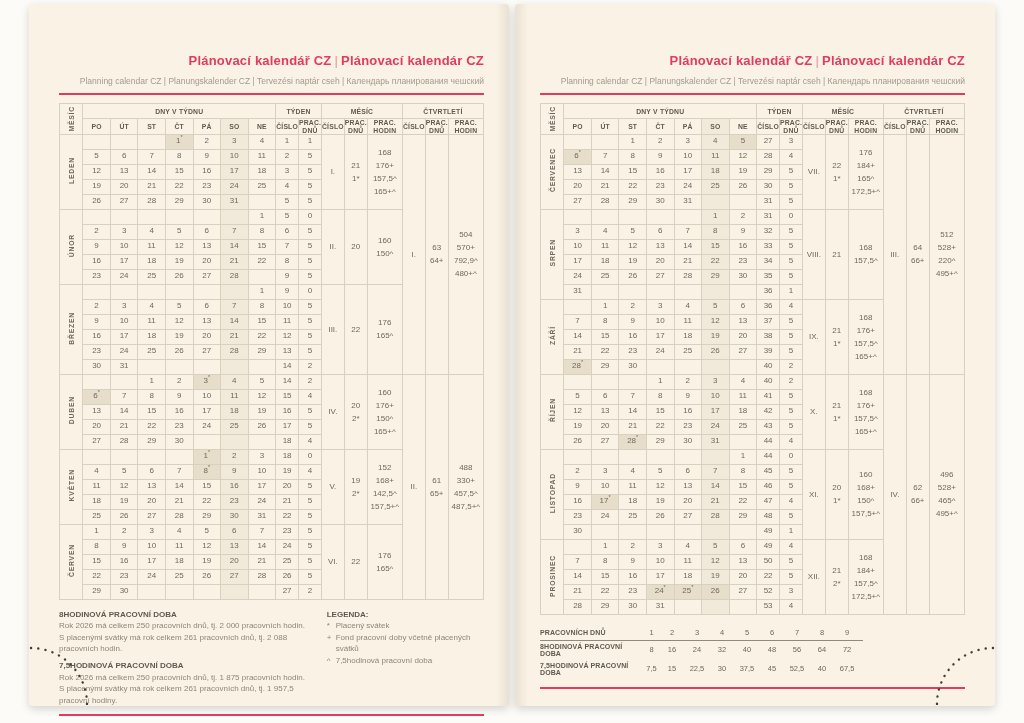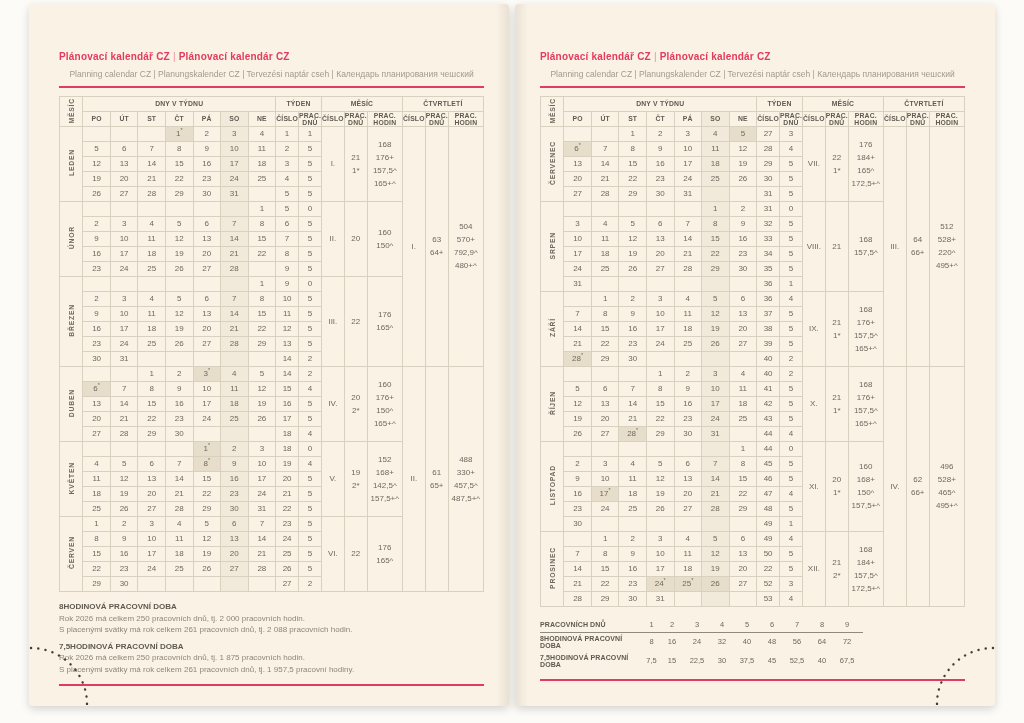--- a/index.html
+++ b/index.html
@@ -4,23 +4,23 @@
 <style>
   *{box-sizing:border-box}
   html,body{margin:0;padding:0}
   body{width:1024px;height:723px;background:#fcfbf8;font-family:"Liberation Sans",sans-serif;overflow:hidden}
   .spread{display:flex;gap:6px;padding:4px 0 0 29px;width:995px}
   .page{position:relative;width:480px;height:702px;background:#faf2e4;border-radius:4px;box-shadow:0 3px 9px rgba(0,0,0,.16)}
   .page.l::after{content:"";position:absolute;top:0;right:0;width:13px;height:100%;background:linear-gradient(to right,rgba(0,0,0,0),rgba(0,0,0,.07));border-radius:0 4px 4px 0;pointer-events:none}
   .page.r::after{content:"";position:absolute;top:0;left:0;width:13px;height:100%;background:linear-gradient(to left,rgba(0,0,0,0),rgba(0,0,0,.07));border-radius:4px 0 0 4px;pointer-events:none}
   .pad{padding:40px 25px 0 30px}
   .page.r .pad{padding:40px 30px 0 25px}
-  .ttl{font-size:10px;font-weight:bold;color:#e23b5f;text-align:left;letter-spacing:.2px;white-space:nowrap}
+  .ttl{font-size:13px;font-weight:bold;color:#e23b5f;text-align:right;letter-spacing:.2px;white-space:nowrap}
   .ttl .sep{opacity:.55;font-weight:normal;padding:0 3px}
-  .sub{font-size:8.5px;color:#a19b8e;text-align:center;margin-top:7px;white-space:nowrap}
+  .sub{font-size:8.5px;color:#a19b8e;text-align:right;margin-top:7px;white-space:nowrap}
   .rule{height:2px;background:#e23b5f;margin-top:7px}
   table.cal{width:100%;border-collapse:collapse;margin-top:8px;table-layout:fixed}
   .cal td,.cal th{border:1px solid #d8d1c0;font-size:8px;color:#6e695e;text-align:center;vertical-align:middle;padding:0;height:15px;line-height:1.05;font-weight:normal}
   .cal thead th{font-size:6.8px;font-weight:bold;color:#5f5a50;letter-spacing:.2px}
   col.cm{width:5.5%} col.cd{width:6.5%} col.cn{width:5.4%} col.ch{width:8.3%}
   .vtxt{display:inline-block;writing-mode:vertical-rl;transform:rotate(180deg);font-size:6.8px;font-weight:bold;letter-spacing:.8px;color:#6e695e}
   .sun{color:#e23b5f;font-weight:bold}
   .sat{background:#f1eadb}
   .hol{background:#e6decb;color:#e23b5f;font-weight:bold}
   .cal sup{font-size:5.5px;line-height:0;vertical-align:super}
@@ -560,20 +560,35 @@
           </table>
         </div>
       <div class="footL">
         <div class="ftext">
           <div class="fh">8HODINOVÁ PRACOVNÍ DOBA</div>
           <div>Rok 2026 má celkem 250 pracovních dnů, tj. 2 000 pracovních hodin.</div>
           <div>S placenými svátky má rok celkem 261 pracovních dnů, tj. 2 088 pracovních hodin.</div>
           <div class="fh mt">7,5HODINOVÁ PRACOVNÍ DOBA</div>
           <div>Rok 2026 má celkem 250 pracovních dnů, tj. 1 875 pracovních hodin.</div>
           <div>S placenými svátky má rok celkem 261 pracovních dnů, tj. 1 957,5 pracovní hodiny.</div>
+        </div>
+        <div class="fleg">
+          <div class="fh">LEGENDA:</div>
+          <div class="li">
+              <span class="sym">*</span>
+              <span>Placený svátek</span>
+            </div>
+          <div class="li">
+              <span class="sym">+</span>
+              <span>Fond pracovní doby včetně placených svátků</span>
+            </div>
+          <div class="li">
+              <span class="sym">^</span>
+              <span>7,5hodinová pracovní doba</span>
+            </div>
         </div>
       </div>
       <div class="redline"></div>
     </div>
     <svg class="corner cl" width="64" height="64" viewBox="0 0 64 64">
         <path d="M2,6 A56,56 0 0 1 58,62" fill="none" stroke="#423e35" stroke-width="2.4" stroke-dasharray="0.1 7.2" stroke-linecap="round"></path>
       </svg>
   </section>
 
   <section class="page r">

